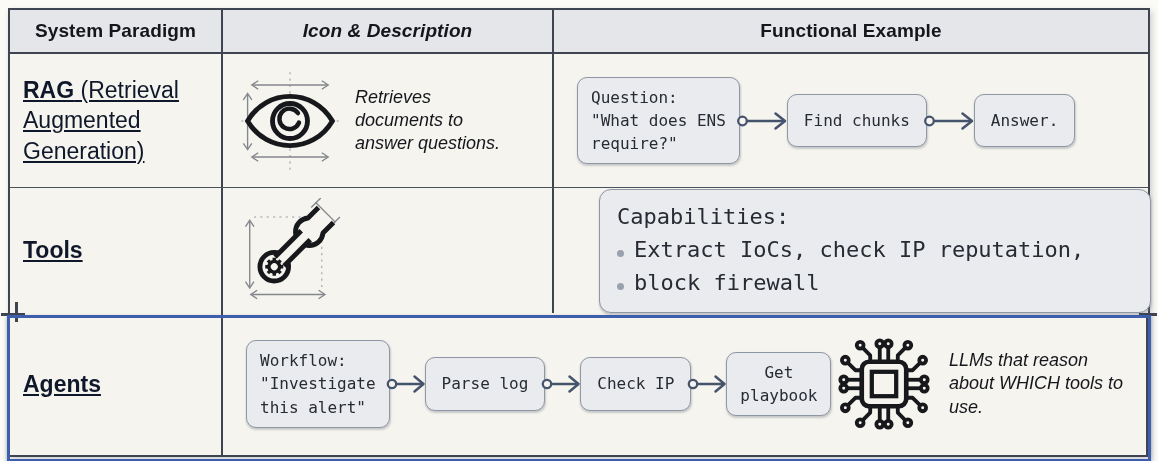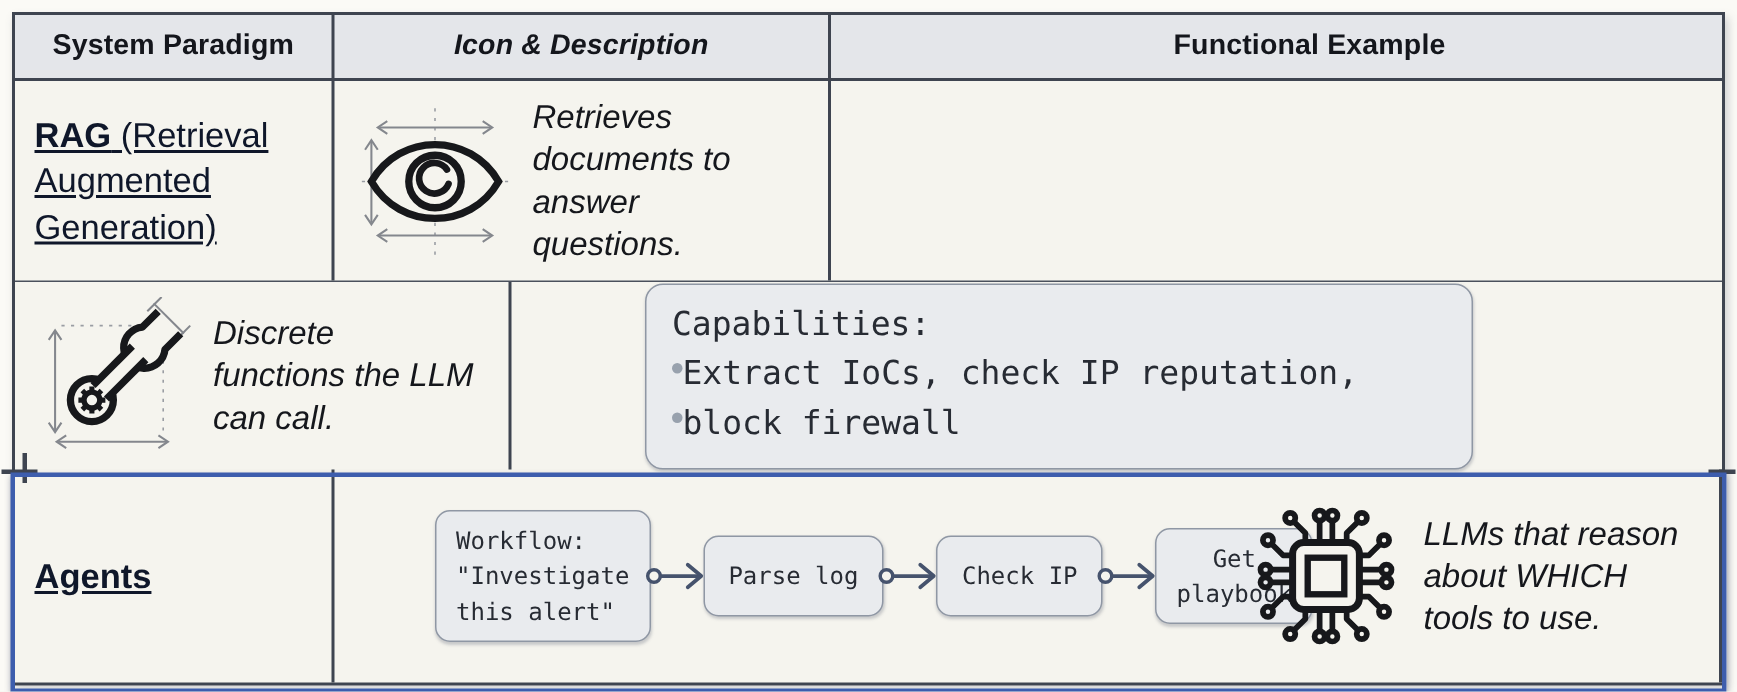--- a/index.html
+++ b/index.html
@@ -13,36 +13,36 @@
     background:#f5f4ee; border:2px solid #3e4450;
     box-shadow:2px 3px 6px rgba(90,95,110,0.28);
   }
 
   
   .hrow { height:44px; display:flex; background:#e4e6ea; border-bottom:2.5px solid #3e4450; }
   .hcell { display:flex; align-items:center; justify-content:center;
            font-weight:700; font-size:19px; color:#14161c; letter-spacing:0.1px; }
   .c1 { width:213px; flex:none; border-right:2px solid #3e4450; }
   .c2 { width:331px; flex:none; border-right:2px solid #3e4450;font-style:italic; }
-  .c3 { flex:1;margin-left:44px; }
+  .c3 { flex:1; }
 
   .row { display:flex; }
   .row0 { height:134px; border-bottom:1.5px solid #4a505c; }
   .row1 { height:125px; }
   .row2 { height:142px; }
 
   .cell { display:flex; align-items:center; }
   .cell.c1 { padding-left:13px; }
   .pname { font-size:23px; line-height:1.33; color:#0f172a; width:178px;text-decoration:underline; }
   .pname b { font-weight:700; }
 
   .cell.c2 { padding-left:14px; gap:12px; }
   .icon-wrap { width:106px; height:106px; flex:none; }
   .icon-wrap svg { width:100%; height:100%; display:block; }
-  .desc { font-size:22px; line-height:1.28; color:#15171c; }
+  .desc { font-size:18px; line-height:1.28; color:#15171c; }
   .row0 .desc { width:165px; }
   .row1 .desc { width:174px; }
   .row2 .desc { width:184px; }
 
   .cell.c3 { padding-left:23px; }
 
   
   .node {
     background:#e9ebee; border:1.6px solid #8f97a4; border-radius:10px;
     font-family:"DejaVu Sans Mono", monospace; font-size:16px; line-height:1.45;
@@ -53,21 +53,21 @@
   .node.center { text-align:center; }
 
   .conn { flex:none; display:block; margin:0 -3px 0 -4px; position:relative; z-index:2; }
 
   .capbox {
     margin-left:22px; width:552px; background:#e9ebee;
     border:1.6px solid #8f97a4; border-radius:12px; padding:10px 17px 13px;
     font-family:"DejaVu Sans Mono", monospace; font-size:22px; line-height:1.5;
     color:#272b33; box-shadow:0.5px 1.5px 2px rgba(115,120,135,0.35);
   }
-  .cap-item { display:flex; align-items:flex-start; }
+  .cap-item { display:flex; gap:10px; align-items:center; }
   .cap-dot { width:7px; height:7px; border-radius:50%; background:#98a1ad; flex:none; margin-top:9px; }
 
   
   .blue-frame {
     position:absolute; left:-3px; top:305px; width:calc(100% + 6px); height:147px;
     border:3px solid #3d5dad; z-index:6; pointer-events:none;
     box-shadow:0 2px 4px rgba(70,80,105,0.45);
   }
 
   
@@ -112,23 +112,47 @@
             </g>
             <g stroke="#17181b" fill="#f5f4ee">
               <path d="M10 50 C 28 19, 72 19, 90 50 C 72 81, 28 81, 10 50 Z" stroke-width="4.6"></path>
               <circle cx="50" cy="50" r="16.5" stroke-width="4.6" fill="none"></circle>
               <path d="M57.5 42.5 A 9.6 9.6 0 1 0 58.5 51.5" stroke-width="4.2" fill="none" stroke-linecap="round"></path>
             </g>
           </svg>
         </span>
         <p class="desc">Retrieves documents to answer questions.</p>
       </div>
+      <div class="cell c3">
+        <div class="node">Question:
+"What does ENS
+require?"</div>
+        <svg class="conn" width="54" height="24" viewBox="0 0 54 24">
+          <g stroke="#46536d" stroke-width="2.5" fill="none" stroke-linecap="round" stroke-linejoin="round">
+            <circle cx="6.5" cy="12" r="4.3" fill="#f5f4ee" stroke-width="2.3"></circle>
+            <line x1="11.5" y1="12" x2="48" y2="12"></line>
+            <path d="M39.5 4.5 L49 12 L39.5 19.5"></path>
+          </g>
+        </svg>
+        <div class="node single">Find chunks</div>
+        <svg class="conn" width="54" height="24" viewBox="0 0 54 24">
+          <g stroke="#46536d" stroke-width="2.5" fill="none" stroke-linecap="round" stroke-linejoin="round">
+            <circle cx="6.5" cy="12" r="4.3" fill="#f5f4ee" stroke-width="2.3"></circle>
+            <line x1="11.5" y1="12" x2="48" y2="12"></line>
+            <path d="M39.5 4.5 L49 12 L39.5 19.5"></path>
+          </g>
+        </svg>
+        <div class="node single">Answer.</div>
+      </div>
     </div>
 
     <div class="row row1">
+      <div class="cell c1">
+        <p class="pname"><b>Tools</b><span></span></p>
+      </div>
       <div class="cell c2">
         <span class="icon-wrap">
           <svg viewBox="0 0 100 100">
             <g stroke="#9a9da3" stroke-width="1" fill="none">
               <line x1="80" y1="22" x2="80" y2="86" stroke-dasharray="2 4"></line>
               <line x1="16" y1="18" x2="76" y2="18" stroke-dasharray="2 4"></line>
             </g>
             <g stroke="#84878d" stroke-width="1.3" fill="none">
               <line x1="12" y1="22" x2="12" y2="84"></line>
               <path d="M8 27 L12 21 L16 27"></path>
@@ -153,21 +177,20 @@
                 <line x1="41.5" y1="71" x2="44.5" y2="71"></line>
                   <line x1="55.5" y1="71" x2="58.5" y2="71"></line>
                 <line x1="44" y1="65" x2="46.1" y2="67.1"></line>
                   <line x1="53.9" y1="74.9" x2="56" y2="77"></line>
                 <line x1="56" y1="65" x2="53.9" y2="67.1"></line>
                   <line x1="46.1" y1="74.9" x2="44" y2="77"></line>
               </g>
             </g>
           </svg>
         </span>
-        <p class="desc">Discrete functions the LLM can call.</p>
       </div>
       <div class="cell c3">
         <div class="capbox">
           <div>Capabilities:</div>
           <div class="cap-item">
             <span class="cap-dot"></span>
             <span>Extract IoCs, check IP reputation,</span>
           </div>
           <div class="cap-item">
             <span class="cap-dot"></span>

